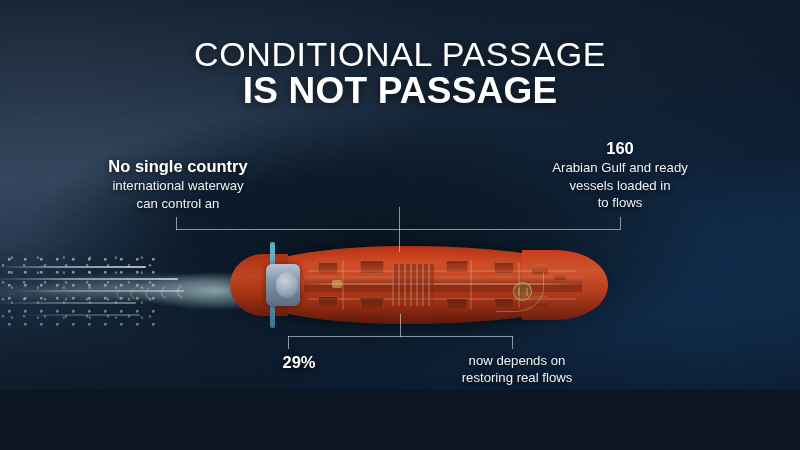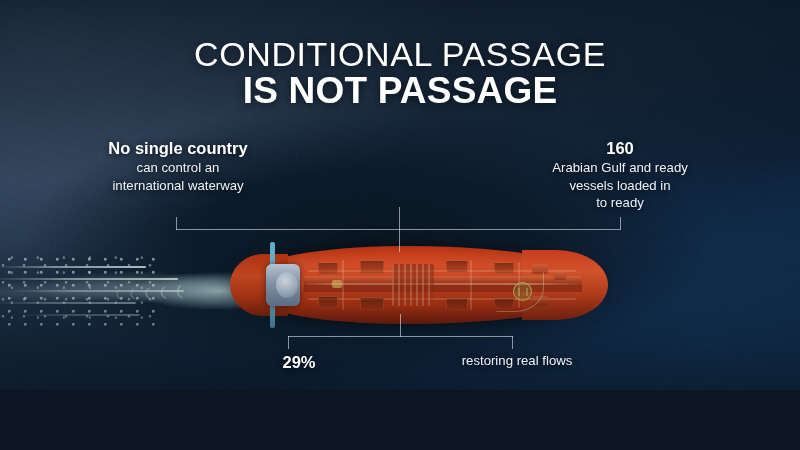--- a/index.html
+++ b/index.html
@@ -259,21 +259,21 @@
     margin-bottom:1px;
   }
   .callout .body {
     display:block;
     font-size:13.2px;
     font-weight:400;
     line-height:1.3;
     color:#eef2f6;
   }
 
-  #c-left   { left:78px;  top:138px; width:200px; }
+  #c-left   { left:78px;  top:156px; width:200px; }
   #c-mid    { left:312px; top:138px; width:176px; }
   #c-right  { left:520px; top:138px; width:200px; }
   #c-blleft { left:196px; top:352px; width:206px; }
   #c-blright{ left:414px; top:352px; width:206px; }
 </style>
 </head>
 <body>
 
 <div id="stage">
 
@@ -351,33 +351,34 @@
     <div class="br-v" style="left:400px; top:314px; height:23px;"></div>
   </div>
 
   <div class="title-wrap">
     <span class="title-line1">CONDITIONAL PASSAGE</span>
     <span class="title-line2">IS NOT PASSAGE</span>
   </div>
 
   <div class="callout" id="c-left">
     <span class="lede">No single country</span>
+    <span class="body">international waterway</span>
     <span class="body">can control an</span>
-    <span class="body">international waterway</span>
   </div>
 
 
   <div class="callout" id="c-right">
     <span class="lede">160</span>
     <span class="body">Arabian Gulf and ready</span>
     <span class="body">vessels loaded in</span>
-    <span class="body">to ready</span>
+    <span class="body">to flows</span>
   </div>
 
   <div class="callout" id="c-blleft">
     <span class="lede">29%</span>
   </div>
 
   <div class="callout" id="c-blright">
+    <span class="body">now depends on</span>
     <span class="body">restoring real flows</span>
   </div>
 
 </div>
 
 </body></html>

